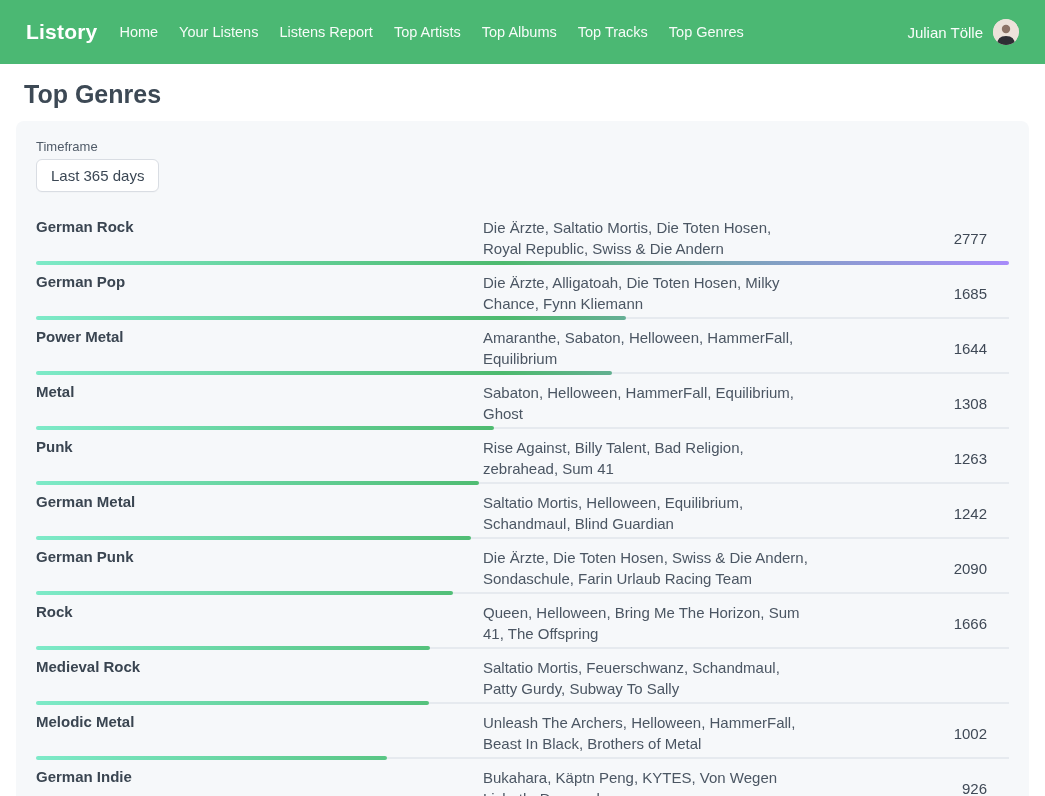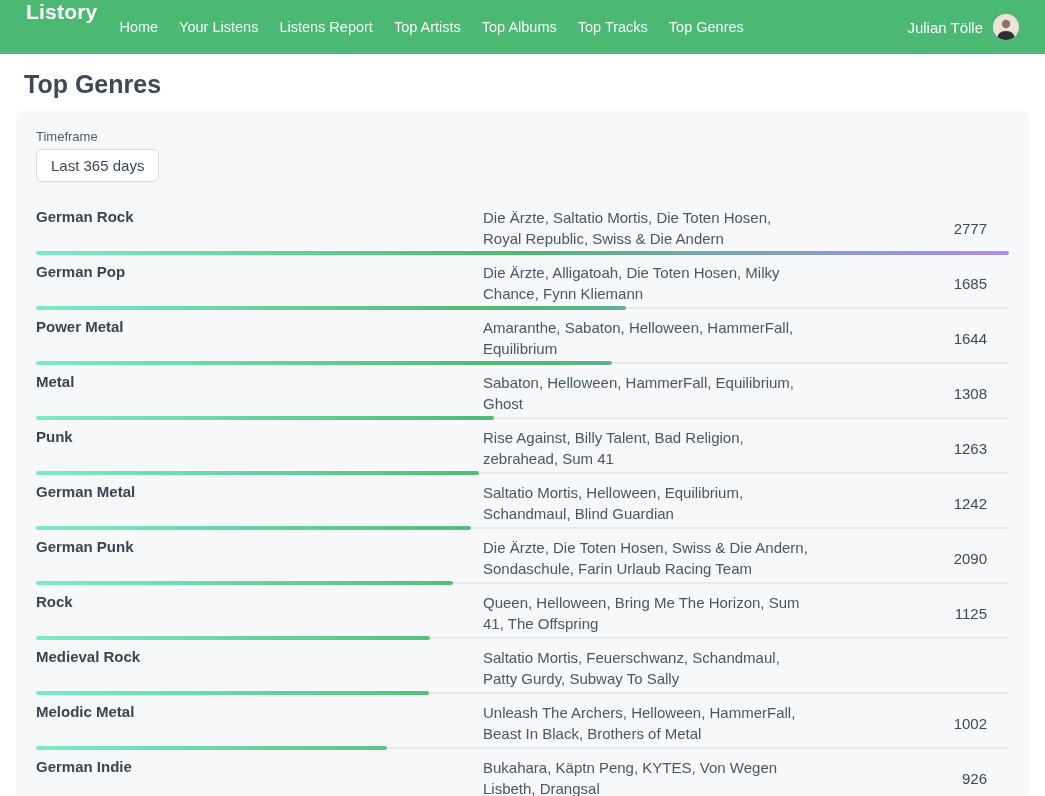--- a/index.html
+++ b/index.html
@@ -1,21 +1,21 @@
 <!DOCTYPE html>
 <html><head>
 <meta charset="utf-8">
 <style>
   * { margin: 0; padding: 0; box-sizing: border-box; }
   html, body { width: 1045px; height: 796px; overflow: hidden; background: #ffffff;
     font-family: "Liberation Sans", "DejaVu Sans", sans-serif; }
 
   
   .app-header {
-    height: 54px; background: #4bb873; display: flex; 
+    height: 64px; background: #4bb873; display: flex; align-items: center;
     padding: 0 26px; color: #fff;
   }
   .logo { font-size: 21px; font-weight: 700; letter-spacing: .2px; margin-right: 22px; cursor: pointer; }
   .main-nav { display: flex; align-items: center; gap: 21px; }
   .nav-item { font-size: 14.5px; color: rgba(255,255,255,.95); cursor: pointer; white-space: nowrap; }
   .header-spacer { flex: 1; }
   .user-menu { display: flex; align-items: center; gap: 10px; cursor: pointer; }
   .user-name { font-size: 15px; color: rgba(255,255,255,.97); }
   .avatar { width: 26px; height: 26px; border-radius: 50%; background: #ece2da; overflow: hidden;
     display: flex; align-items: flex-end; justify-content: center; }
@@ -149,21 +149,21 @@
     <div class="g-artists">Die Ärzte, Die Toten Hosen, Swiss &amp; Die Andern, Sondaschule, Farin Urlaub Racing Team</div>
     <div class="g-count">2090</div>
     <div class="g-track">
       <div class="g-fill" style="width: 42.89%;"></div>
     </div>
   </div>
 
   <div class="grow">
     <div class="g-name">Rock</div>
     <div class="g-artists">Queen, Helloween, Bring Me The Horizon, Sum 41, The Offspring</div>
-    <div class="g-count">1125</div>
+    <div class="g-count">1666</div>
     <div class="g-track">
       <div class="g-fill" style="width: 40.51%;"></div>
     </div>
   </div>
 
   <div class="grow">
     <div class="g-name">Medieval Rock</div>
     <div class="g-artists">Saltatio Mortis, Feuerschwanz, Schandmaul, Patty Gurdy, Subway To Sally</div>
     <div class="g-track">
       <div class="g-fill" style="width: 40.44%;"></div>

